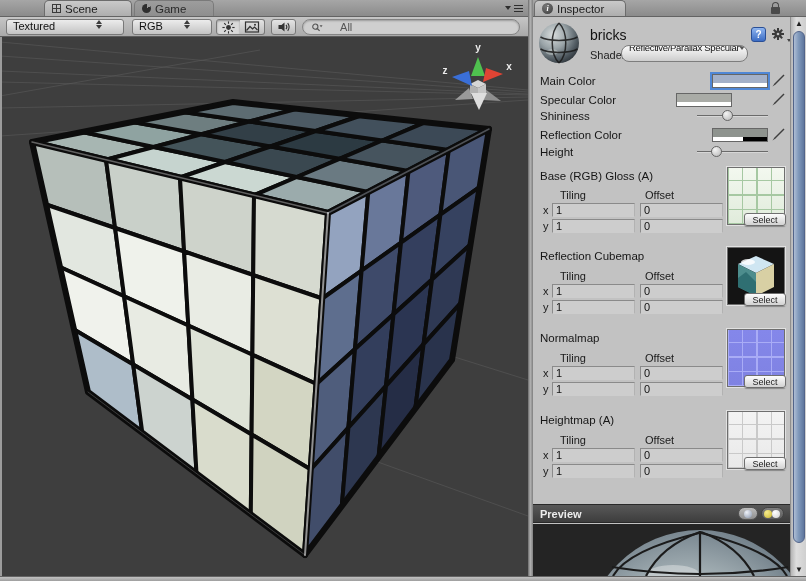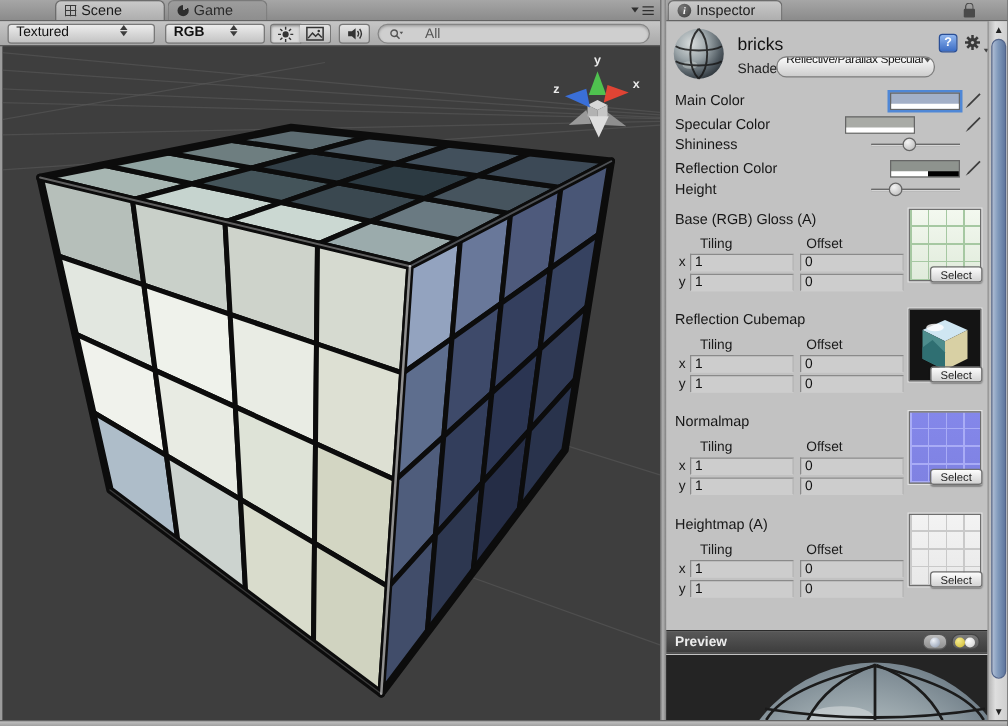--- a/index.html
+++ b/index.html
@@ -170,21 +170,21 @@
     </div>
 
     <div class="toolbar">
       <div class="dd" style="left:6px;width:118px;">
         <span class="lbl">Textured</span>
         <span class="ud">
             <i class="up"></i>
             <i class="dn"></i>
           </span>
       </div>
-      <div class="dd" style="left:132px;width:80px;font-weight:bold;">
+      <div class="dd" style="left:132px;width:80px;">
         <span class="lbl">RGB</span>
         <span class="ud">
             <i class="up"></i>
             <i class="dn"></i>
           </span>
       </div>
       <div class="tbtn pressed" style="left:216px;border-radius:3px 0 0 3px;">
         <svg width="15" height="15" viewBox="0 0 16 16">
           <circle cx="8" cy="8" r="2.6" fill="#333"></circle>
           <g stroke="#333" stroke-width="1.2">

